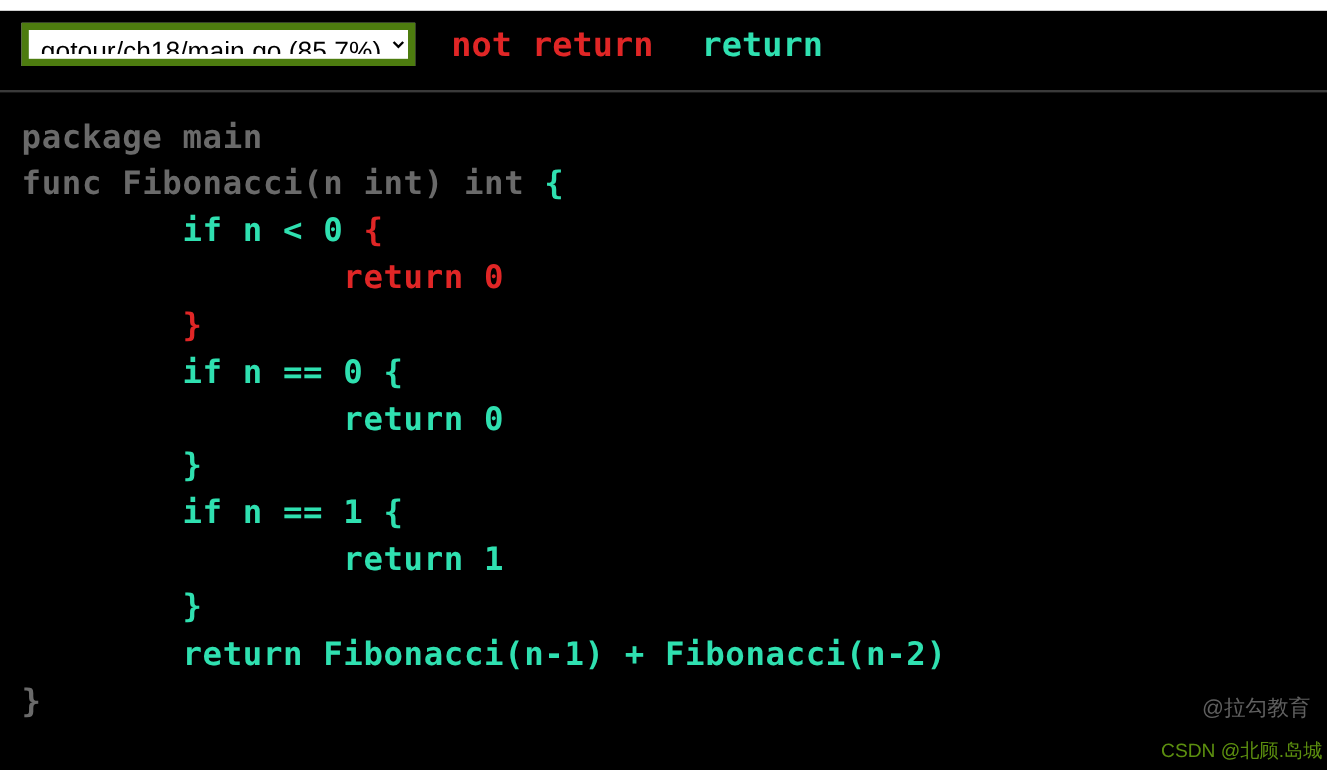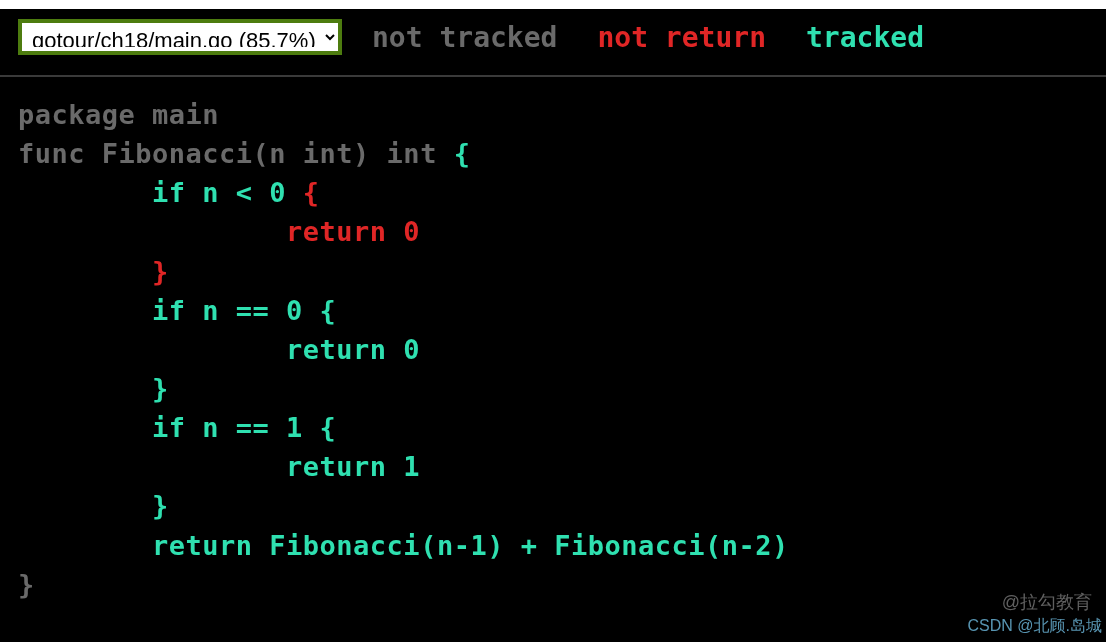--- a/index.html
+++ b/index.html
@@ -20,21 +20,21 @@
       background: #fff;
     }
     .header {
       display: flex;
       align-items: center;
       padding: 10px 18px;
       gap: 30px;
     }
     .file-select {
       background: #fff;
-      border: 4px solid #4d7c0f;
+      border: 6px solid #4d7c0f;
       font-family: Arial, Helvetica, sans-serif;
       font-size: 22px;
       padding: 4px 6px;
       height: 36px;
       cursor: pointer;
     }
     .legend {
       display: flex;
       gap: 40px;
       font-size: 28px;
@@ -71,50 +71,49 @@
     }
     .not-covered {
       color: #e02626;
     }
     .covered {
       color: #2fe0b0;
     }
     .watermark-1 {
       position: absolute;
       right: 14px;
-      bottom: 28px;
+      bottom: 40px;
       color: #888;
       font-family: Arial, sans-serif;
       font-size: 18px;
       opacity: 0.7;
     }
     .watermark-2 {
       position: absolute;
       right: 4px;
       bottom: 5px;
-      color: #7dd3fc;
+      color: #84cc16;
       font-family: Arial, sans-serif;
       font-size: 16px;
       opacity: 0.7;
       margin-top: 40px;
     }
   </style>
 </head>
 <body>
 
 <div class="top-white-bar"></div>
 
 <div class="header">
   <select class="file-select">
     <option>gotour/ch18/main.go (85.7%)</option>
   </select>
   <div class="legend">
-    <span class="legend-not-tracked">not tracked</span>
     <span class="legend-not-covered">not return</span>
-    <span class="legend-covered">tracked</span>
+    <span class="legend-covered">return</span>
   </div>
 </div>
 
 <hr class="divider">
 
 <pre class="code-area" id="code-viewer"><div class="code-line"><span class="not-tracked">package main</span></div><div class="code-line"><span class="not-tracked"></span></div><div class="code-line"><span class="not-tracked">func Fibonacci(n int) int </span><span class="covered">{</span></div><div class="code-line"><span class="covered">        if n &lt; 0 </span><span class="not-covered">{</span></div><div class="code-line"><span class="not-covered">                return 0</span></div><div class="code-line"><span class="not-covered">        }</span></div><div class="code-line"><span class="covered">        if n == 0 {</span></div><div class="code-line"><span class="covered">                return 0</span></div><div class="code-line"><span class="covered">        }</span></div><div class="code-line"><span class="covered">        if n == 1 {</span></div><div class="code-line"><span class="covered">                return 1</span></div><div class="code-line"><span class="covered">        }</span></div><div class="code-line"><span class="covered">        return Fibonacci(n-1) + Fibonacci(n-2)</span></div><div class="code-line"><span class="not-tracked">}</span></div></pre>
 
 <div class="watermark-1">@拉勾教育</div>
 <div class="watermark-2">CSDN @北顾.岛城</div>
 

